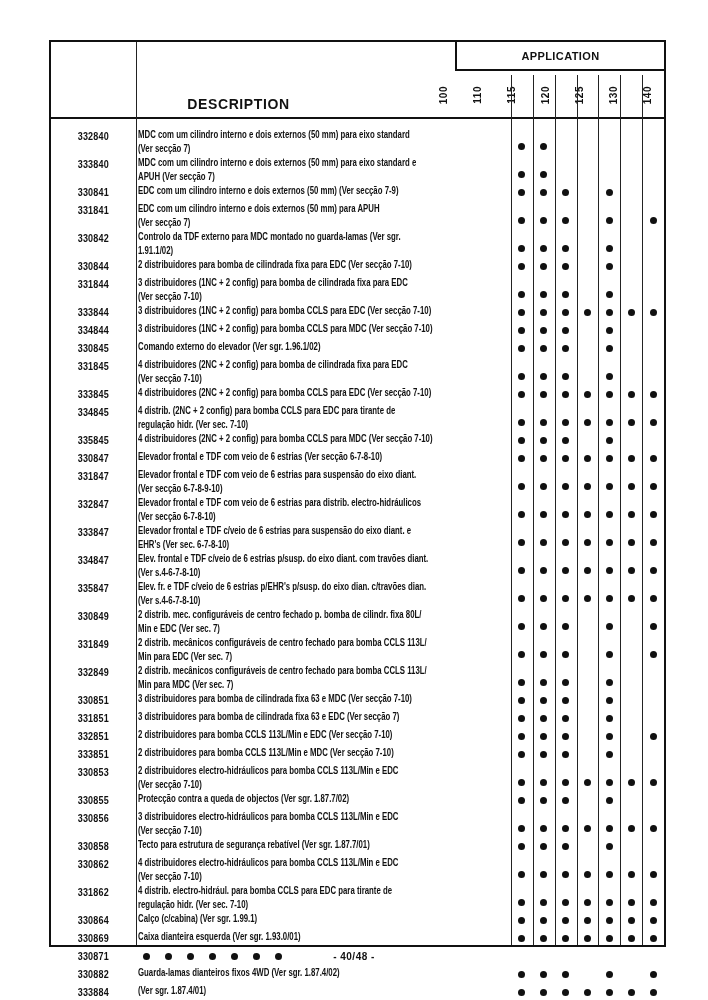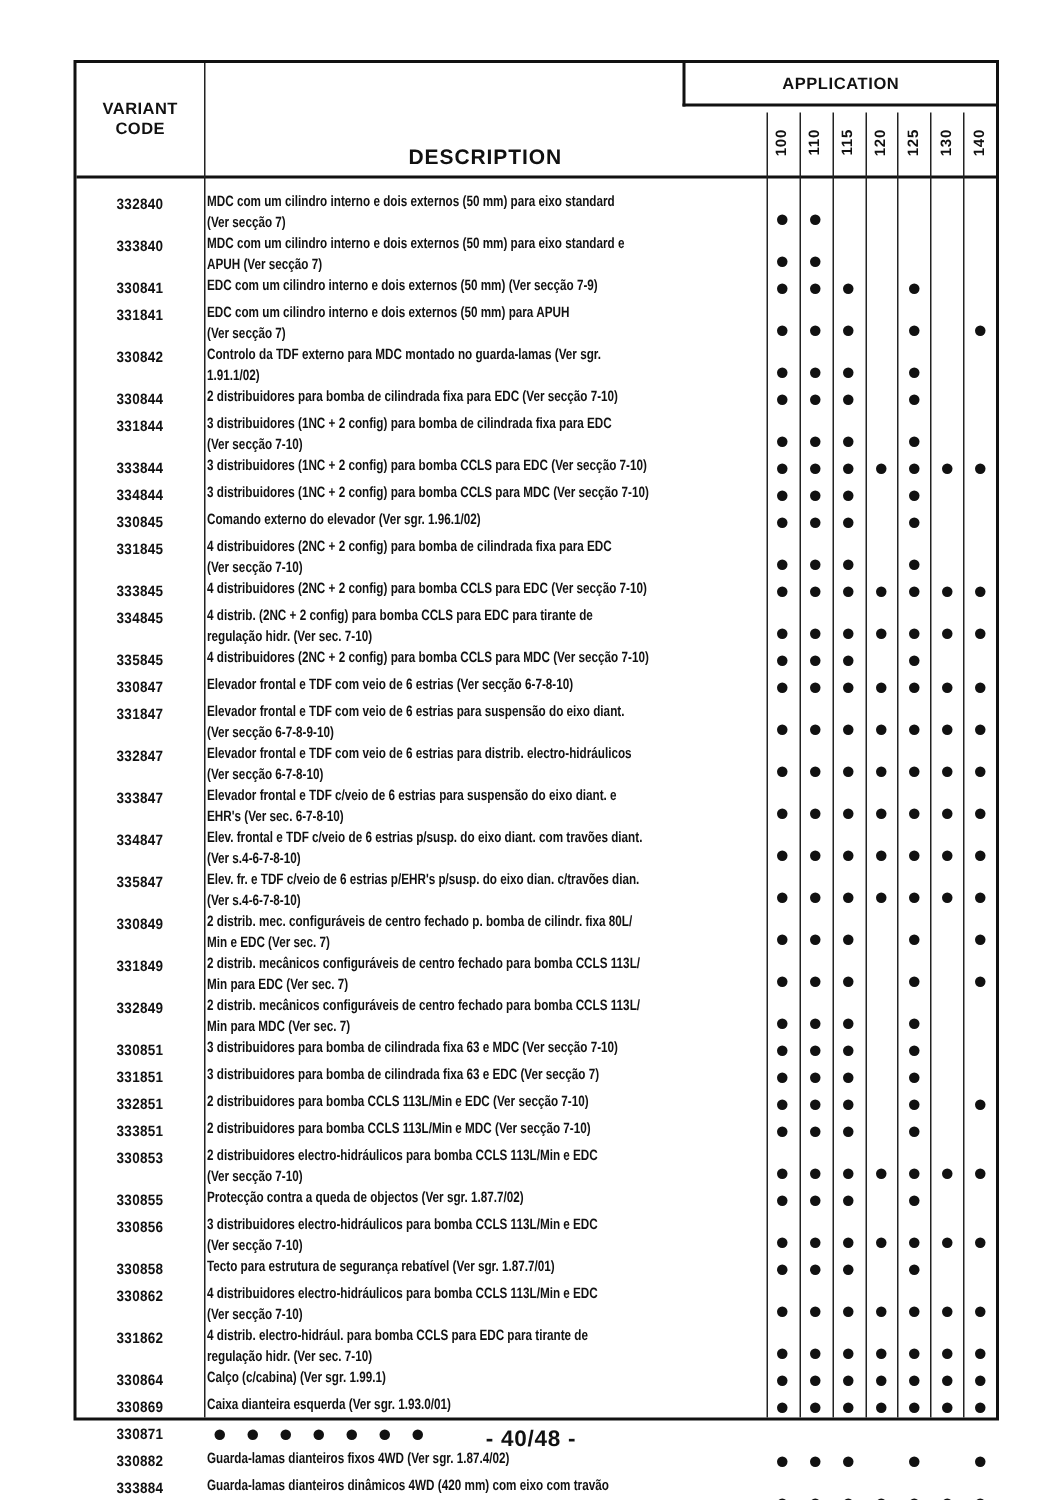--- a/index.html
+++ b/index.html
@@ -42,33 +42,30 @@
   .dline{height:14px;line-height:14px;white-space:nowrap;}
   .dline .squeeze{display:inline-block;font-size:10px;font-weight:700;transform:scaleX(.78);transform-origin:0 50%;letter-spacing:0;}
   .apps{width:153px;display:flex;align-items:stretch;}
   .slot{flex:1;display:flex;align-items:flex-end;justify-content:center;}
   .dot{width:7px;height:7px;border-radius:50%;background:#111;margin-bottom:4px;}
   
   .vline{position:absolute;width:1px;background:#222;}
   
   .footer{
     position:absolute;left:0;top:951px;width:100%;text-align:center;
-    font-size:15px;font-weight:700;letter-spacing:.5px;
+    font-size:10px;font-weight:700;letter-spacing:.5px;
   }
 </style>
 </head>
 <body>
 
 <div class="page">
   <div class="vtable">
 
     <div class="thead">
-      <div class="th-code">
-        <span>VARIANT CODE</span>
-      </div>
       <div class="th-desc">
         <span>DESCRIPTION</span>
       </div>
       <div class="th-strip">
         <div class="labels">
             <div class="lab">
               <span class="vtext">100</span>
             </div>
             <div class="lab">
               <span class="vtext">110</span>
@@ -1094,21 +1091,20 @@
             <div class="slot"></div>
             <div class="slot">
               <span class="dot"></span>
             </div>
           </div>
   </div>
 
   <div class="row">
     <div class="cell code"><span>333884</span></div>
     <div class="cell desc">
-            <div class="dline"><span class="squeeze">Guarda-lamas dianteiros dinâmicos 4WD (420 mm) com eixo com travão</span></div>
             <div class="dline"><span class="squeeze">(Ver sgr. 1.87.4/01)</span></div>
           </div>
     <div class="cell apps">
             <div class="slot">
               <span class="dot"></span>
             </div>
             <div class="slot">
               <span class="dot"></span>
             </div>
             <div class="slot">

